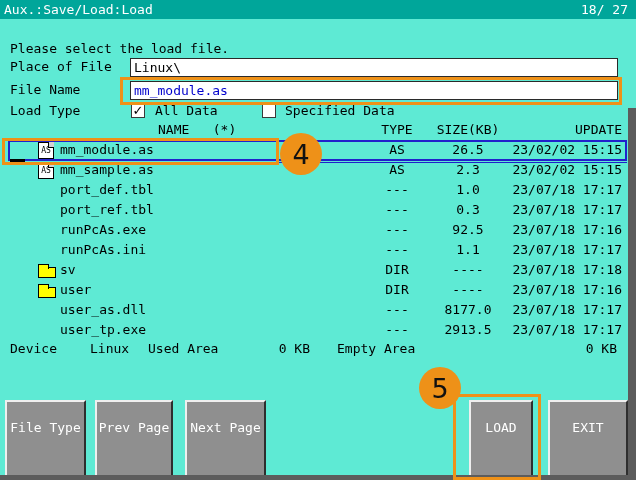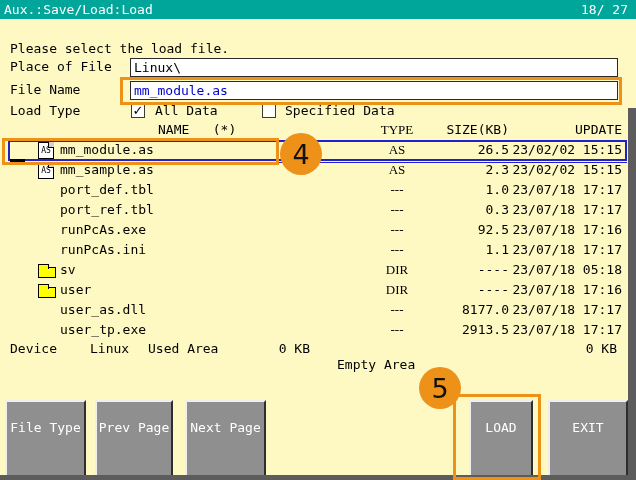--- a/index.html
+++ b/index.html
@@ -1,19 +1,19 @@
 <!DOCTYPE html>
 <html><head>
 <meta charset="utf-8">
 <style>
   * { margin:0; padding:0; box-sizing:border-box; }
   body { background:#888; font-family:"DejaVu Sans Mono", monospace; }
   .screen{
     position:relative; width:636px; height:480px; overflow:hidden;
-    background:#fef9c3; color:#000; font-size:13px;
+    background:#5eead4; color:#000; font-size:13px;
   }
   
   .titlebar{
     position:absolute; left:0; top:0; width:636px; height:19px;
     background:#00a69a; color:#fff; display:flex; align-items:center;
     justify-content:space-between; padding:0 8px 0 4px;
   }
   
   .instruction{ position:absolute; left:10px; top:41px; white-space:pre; }
   .flabel{ position:absolute; left:10px; white-space:pre; }
@@ -29,22 +29,22 @@
     font-family:"DejaVu Sans", sans-serif; font-weight:bold; font-size:13px; line-height:12px;
   }
   .cblabel{ position:absolute; white-space:pre; }
   
   .thead, .trow{
     display:grid; grid-template-columns:24px 1fr 60px 82px 118px;
     height:20px; line-height:20px; white-space:pre;margin-left:28px;
   }
   .tablewrap{ position:absolute; left:8px; top:120px; width:619px; }
   .thead .h-name{ padding-left:98px; }
-  .c-type{ text-align:center;font-family:Liberation Serif, serif; }
-  .c-size{ text-align:right; }
+  .c-type{ text-align:center; }
+  .c-size{ text-align:center; }
   .c-update{ text-align:right; padding-right:5px; }
   .c-icon{ display:flex; align-items:center; justify-content:flex-start; padding-left:2px; }
   .rows{ position:relative; }
   .as-icon{
     width:16px; height:17px; background:#fff; border:1px solid #000;
     font-size:8px; line-height:15px; text-align:center; position:relative;
     font-family:"DejaVu Sans Mono", monospace;
   }
   .as-icon::after{
     content:""; position:absolute; top:-1px; right:-1px; width:5px; height:5px;
@@ -171,21 +171,21 @@
         <span class="c-type">---</span>
         <span class="c-size">1.1</span>
         <span class="c-update">23/07/18 17:17</span>
       </div>
 
       <div class="trow">
         <span class="c-icon"><span class="folder-icon"></span></span>
         <span>sv</span>
         <span class="c-type">DIR</span>
         <span class="c-size">----</span>
-        <span class="c-update">23/07/18 05:18</span>
+        <span class="c-update">23/07/18 17:18</span>
       </div>
 
       <div class="trow">
         <span class="c-icon"><span class="folder-icon"></span></span>
         <span>user</span>
         <span class="c-type">DIR</span>
         <span class="c-size">----</span>
         <span class="c-update">23/07/18 17:16</span>
       </div>
 
@@ -206,21 +206,21 @@
       </div>
 
     </div>
   </div>
 
   <div class="statusbar">
     <span style="left:10px;">Device</span>
     <span style="left:90px;">Linux</span>
     <span style="left:148px;">Used Area</span>
     <span style="left:250px; width:60px; text-align:right;">0 KB</span>
-    <span style="left:337px;margin-top:16px;">Empty Area</span>
+    <span style="left:337px;">Empty Area</span>
     <span style="left:557px; width:60px; text-align:right;">0 KB</span>
   </div>
 
   <div class="softkey" style="left:5px;   width:81px;">File Type</div>
   <div class="softkey" style="left:95px;  width:78px;">Prev Page</div>
   <div class="softkey" style="left:185px; width:81px;">Next Page</div>
   <div class="softkey" style="left:469px; width:64px;">LOAD</div>
   <div class="softkey" style="left:548px; width:80px;">EXIT</div>
 
   <div class="strip-right"></div>

